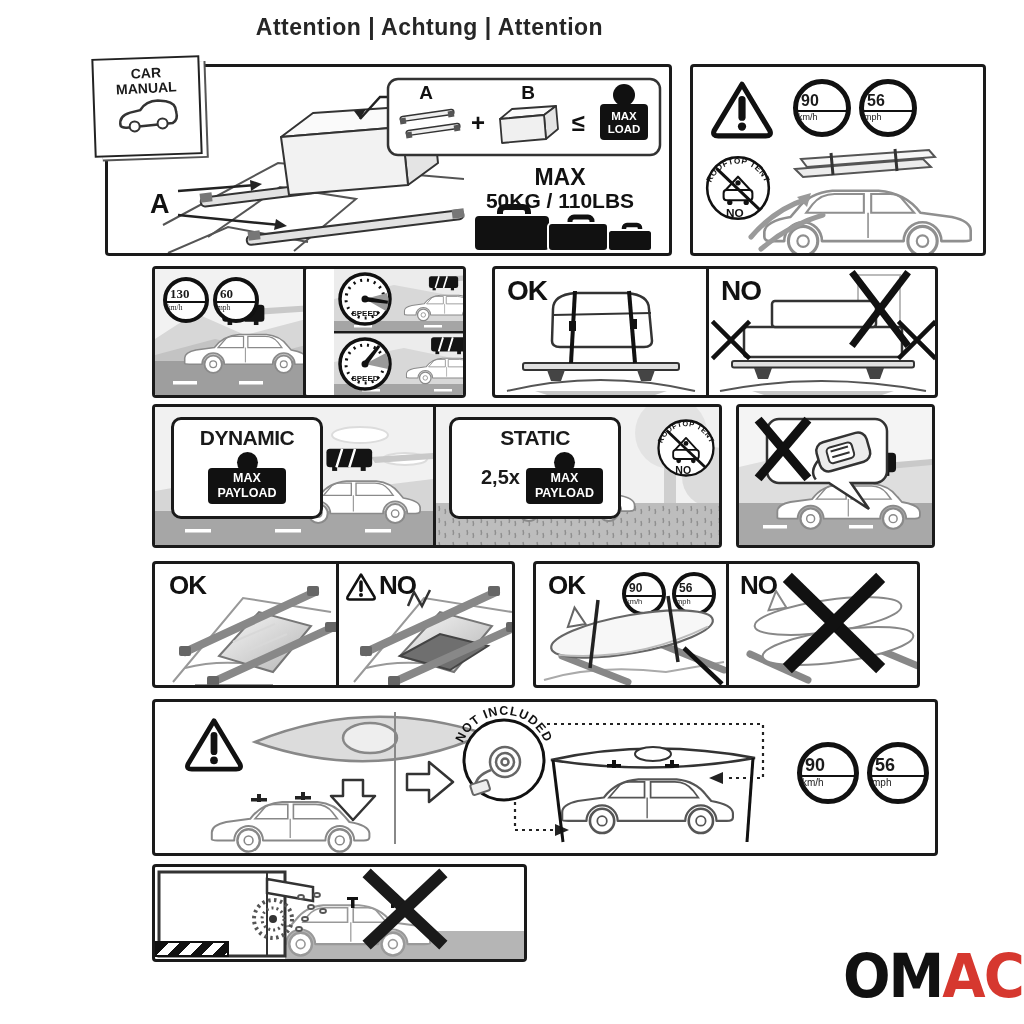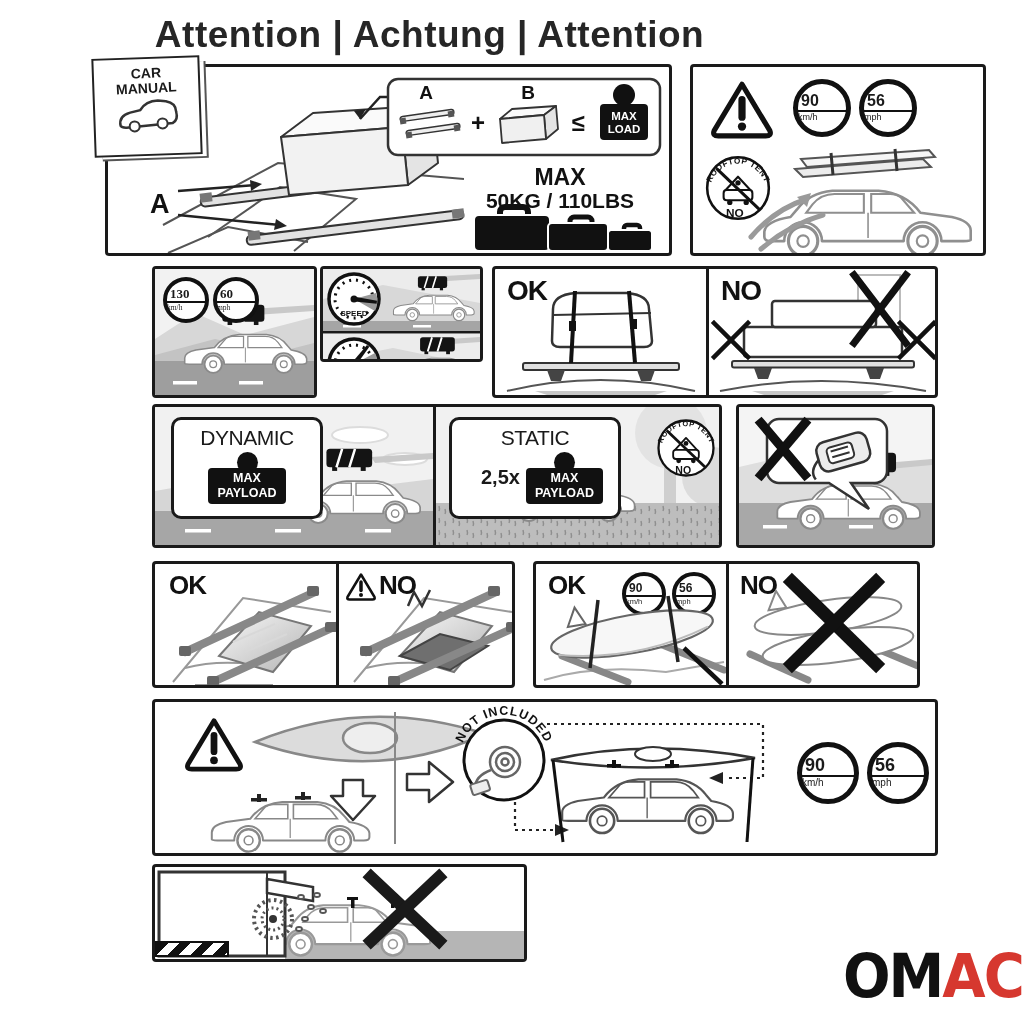--- a/index.html
+++ b/index.html
@@ -4,35 +4,35 @@
 <style>
   html,body{margin:0;padding:0;background:#fff;}
   #page{position:relative;width:1024px;height:1024px;background:#fff;overflow:hidden;
         font-family:"Liberation Sans","DejaVu Sans",sans-serif;color:#1a1a1a;}
   .abs{position:absolute;}
   
   .panel{position:absolute;background:#fff;border:3px solid #1a1a1a;border-radius:4px;box-sizing:border-box;overflow:hidden;}
   .vdiv{position:absolute;top:0;bottom:0;width:2.5px;background:#1a1a1a;}
   
   #title{position:absolute;top:14px;left:0;width:859px;text-align:center;
-         font-size:37px;font-weight:bold;letter-spacing:.5px;color:#262626;}
+         font-size:23px;font-weight:bold;letter-spacing:.5px;color:#262626;}
   
   .biglabel{position:absolute;font-weight:bold;font-size:28px;letter-spacing:-1px;color:#111;line-height:1;}
   
   .badge{position:absolute;box-sizing:border-box;border-radius:50%;background:#fff;
          border:4.5px solid #111;display:flex;flex-direction:column;justify-content:center;}
   .badge .bv{font-weight:bold;line-height:1;border-bottom:2px solid #111;padding:0 3px 1px;}
   .badge .bu{line-height:1.25;}
   .badge.sz46{width:46px;height:46px;font-family:Liberation Serif, serif;} .badge.sz46 .bv{font-size:13px;} .badge.sz46 .bu{font-size:7.5px;}
   .badge.sz44{width:44px;height:44px;} .badge.sz44 .bv{font-size:12px;} .badge.sz44 .bu{font-size:7.5px;}
   .badge.sz58{width:58px;height:58px;border-width:5px;} .badge.sz58 .bv{font-size:16px;} .badge.sz58 .bu{font-size:9px;}
   .badge.sz62{width:62px;height:62px;border-width:5.5px;} .badge.sz62 .bv{font-size:18px;} .badge.sz62 .bu{font-size:10px;}
   
   .sign{position:absolute;background:#fff;border:3px solid #1a1a1a;border-radius:10px;text-align:center;box-sizing:border-box;}
-  .sign-title{font-weight:normal;font-size:21px;letter-spacing:-.5px;margin-top:6px;}
+  .sign-title{font-weight:bold;font-size:21px;letter-spacing:-.5px;margin-top:6px;}
   .pl-knob{width:21px;height:21px;border-radius:50%;background:#111;margin:2px auto 0;}
   .pl-body{display:inline-block;background:#111;color:#fff;border-radius:4px;padding:3px 9px;
            font-weight:bold;font-size:12.5px;line-height:1.2;margin-top:-5px;}
   .static-row{display:flex;align-items:center;justify-content:center;gap:6px;}
   .mult{font-weight:bold;font-size:20px;margin-left:14px;}
   
   #booklet{position:absolute;left:93px;top:57px;width:104px;height:95px;background:#fff;
            border:2.5px solid #222;transform:rotate(-2deg);z-index:5;text-align:center;
            box-shadow:6px 4px 0 -2px #fff,7px 5px 0 -1px #555;}
   #booklet .bl{font-weight:bold;font-size:14px;line-height:1.05;margin-top:7px;transform:rotate(-1deg);}
@@ -229,21 +229,21 @@
     <div class="badge sz46" style="left:8px;top:8px;">
       <div class="bv">130</div>
         <div class="bu">km/h</div>
     </div>
     <div class="badge sz46" style="left:58px;top:8px;">
       <div class="bv">60</div>
         <div class="bu">mph</div>
     </div>
   </div>
 
-  <div class="panel" style="left:320px;top:266px;width:163px;height:96px;">
+  <div class="panel" style="left:303px;top:266px;width:163px;height:132px;padding-left:28px;">
     <svg width="157" height="126" viewBox="0 0 157 126">
 
       <g>
         <rect width="157" height="62" fill="#ececec"></rect>
         <polygon points="0,30 60,16 157,34 157,52 0,52" fill="#d8d8d8"></polygon>
         <rect y="52" width="157" height="10" fill="#a5a5a5"></rect>
         <rect x="20" y="56" width="18" height="2.5" fill="#fff"></rect>
           <rect x="90" y="56" width="18" height="2.5" fill="#fff"></rect>
         <polygon points="104,8 157,5 157,10 108,13" fill="#c9c9c9"></polygon>
         <g color="#8a8a8a">

